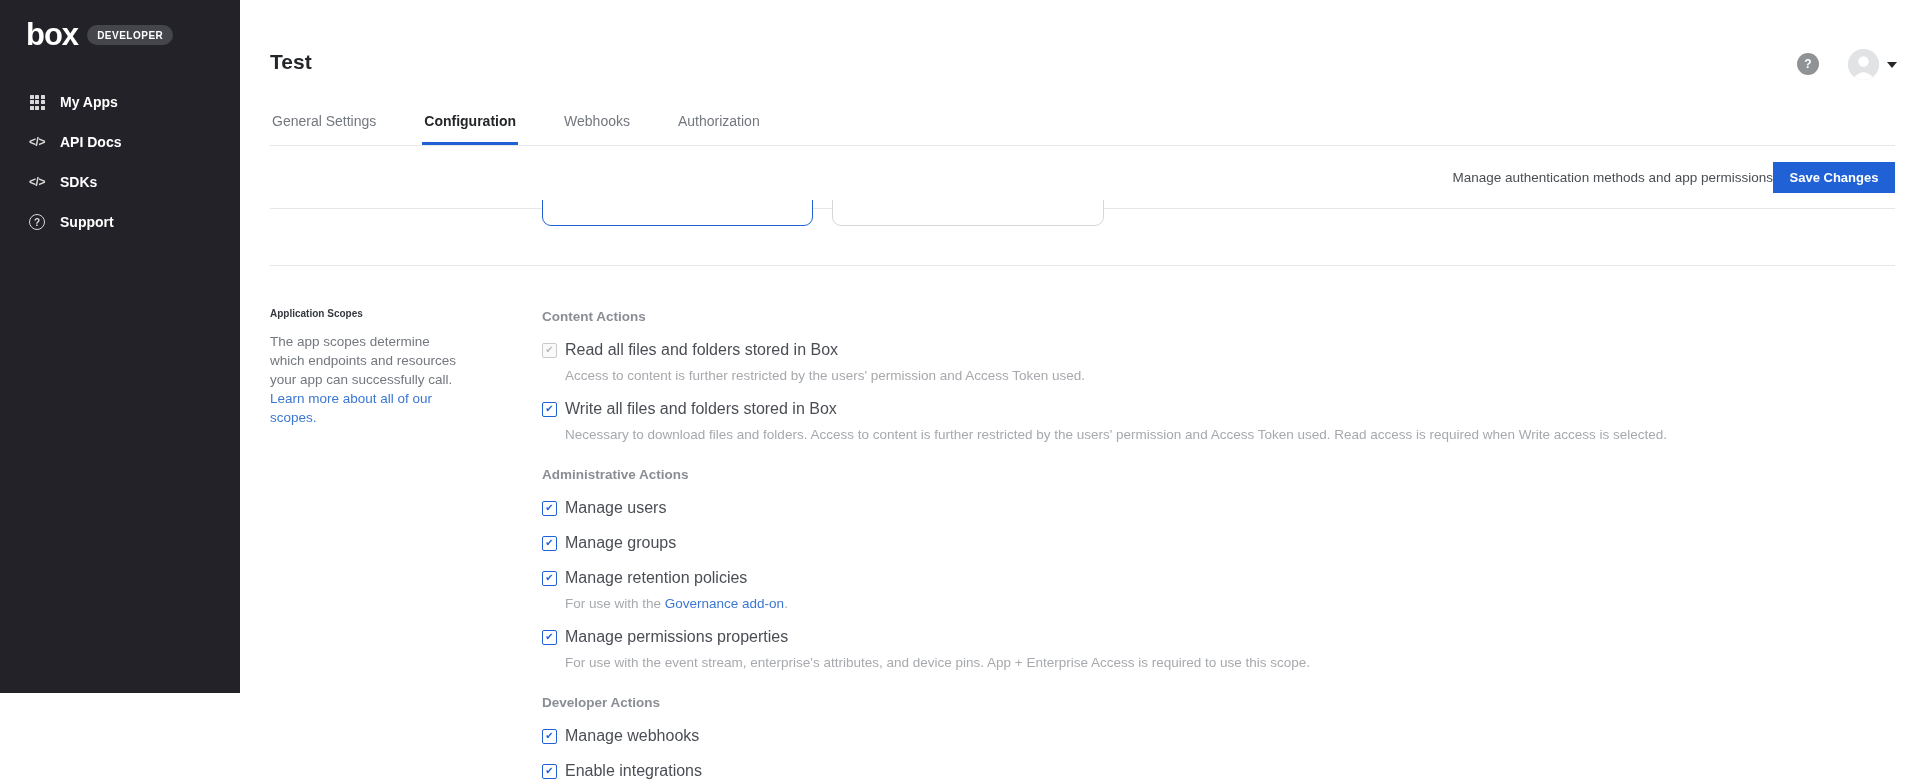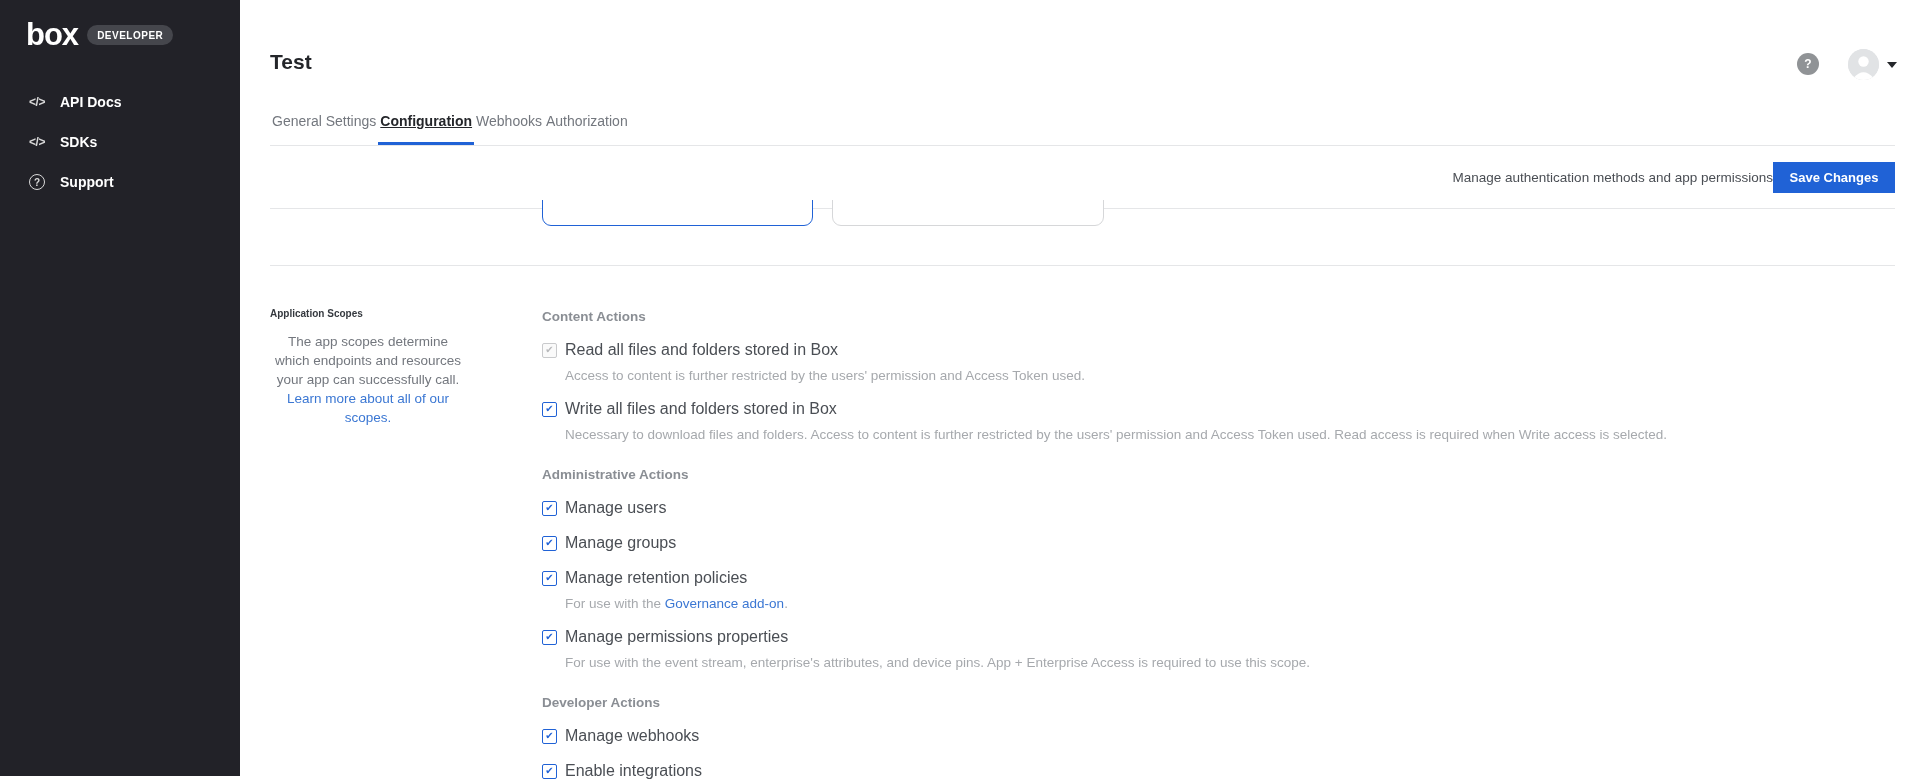--- a/index.html
+++ b/index.html
@@ -6,21 +6,21 @@
   html,body { width:1915px; height:779px; overflow:hidden; background:#fff;
               font-family:"Liberation Sans", sans-serif; }
   :root{
     --accent:#2062d6; --link:#3b77d3; --sidebar:#222228;
     --text-dark:#24262a; --text-body:#4a4e54; --text-muted:#73777e; --helper:#a6a9ad;
     --border:#e5e6e8;
   }
   .stage{ position:relative; width:1915px; height:779px; }
 
   
-  .sidebar{ position:absolute; left:0; top:0; width:240px; height:776px; background:var(--sidebar); }
+  .sidebar{ position:absolute; left:0; top:0; width:240px; height:693px; background:var(--sidebar); }
   .logo-row{ display:flex; align-items:center; padding:20px 0 0 26px; }
   .logo{ color:#fff; font-size:31px; font-weight:800; letter-spacing:-1px; line-height:30px; }
   .dev-badge{ margin-left:9px; background:#45464c; color:#fff; font-size:10px; font-weight:bold;
               letter-spacing:.5px; border-radius:11px; padding:5px 10px 4px;text-align:right; }
   .nav{ margin-top:32px; }
   .nav-item{ display:flex; align-items:center; height:40px; padding-left:27px; cursor:pointer; }
   .nav-icon{ width:20px; display:flex; justify-content:center; align-items:center; color:#d9d9d9; flex:none; }
   .icon-grid{ width:15px; height:15px; display:grid; grid-template-columns:repeat(3,4px);
               grid-template-rows:repeat(3,4px); gap:1.5px; }
   .icon-grid i{ background:#d9d9d9; border-radius:0.5px; }
@@ -34,45 +34,45 @@
   .page-title{ position:absolute; left:30px; top:26px; font-size:21px; font-weight:bold; color:var(--text-dark); }
   .help-btn{ position:absolute; left:1557px; top:29px; width:22px; height:22px; border-radius:50%;
              background:#909396; color:#fff; font-size:12px; font-weight:bold;
              display:flex; align-items:center; justify-content:center; cursor:pointer; }
   .avatar-wrap{ position:absolute; left:1608px; top:25px; display:flex; align-items:center; cursor:pointer; }
   .avatar{ width:31px; height:31px; border-radius:50%; background:#e1e3e5; overflow:hidden; }
   .caret{ width:0; height:0; border-left:5px solid transparent; border-right:5px solid transparent;
           border-top:6px solid #25272b; margin-left:8px; }
 
   
-  .tabs{ position:absolute; left:30px; right:20px; top:75px; height:47px; display:flex; 
+  .tabs{ position:absolute; left:30px; right:20px; top:75px; height:47px; display:flex; gap:44px;
          border-bottom:1px solid var(--border); }
   .tab{ font-size:14px; color:var(--text-muted); line-height:44px; cursor:pointer;
         border-bottom:3px solid transparent; padding:0 2px; }
-  .tab.active{ color:var(--text-dark); font-weight:bold; border-bottom-color:var(--accent);text-decoration:underline; }
+  .tab.active{ color:var(--text-dark); font-weight:bold; border-bottom-color:var(--accent); }
 
   
   .toolbar{ position:absolute; left:30px; right:20px; top:122px; height:63px; background:#fff; z-index:2;
             border-bottom:1px solid var(--border); display:flex; align-items:center; justify-content:flex-end; }
   .toolbar-desc{ font-size:13.5px; color:var(--text-body); }
   .save-btn{ width:122px; height:31px; background:var(--accent); color:#fff; border:none; border-radius:0;
              font-size:13px; font-weight:bold; font-family:inherit; cursor:pointer; }
 
   
   .cards-clip{ position:absolute; left:0; right:0; top:176px; height:27px; overflow:hidden; z-index:3; }
   .auth-card{ position:absolute; top:-34px; height:60px; background:#fff; border-radius:9px; }
   .auth-card.selected{ left:302px; width:271px; border:1.5px solid var(--accent); }
   .auth-card.plain{ left:592px; width:272px; border:1px solid #d6d7d9; }
 
   .divider{ position:absolute; left:30px; right:20px; top:241px; border-top:1px solid var(--border); }
 
   
   .scopes-left{ position:absolute; left:30px; top:284px; width:196px; }
   .scopes-heading{ font-size:10px; font-weight:bold; color:#35393f; }
-  .scopes-desc{ margin-top:13px; font-size:13.5px; line-height:19px; color:var(--text-muted);text-align:center; }
+  .scopes-desc{ margin-top:13px; font-size:13.5px; line-height:19px; color:var(--text-muted); }
   .scopes-desc a, .inline-link{ color:var(--link); text-decoration:none; cursor:pointer; }
 
   .scopes-right{ position:absolute; left:302px; top:285px; width:1380px; }
   .section-heading{ font-size:13.5px; font-weight:bold; color:#8a8e94; margin-top:25px; }
   .section-heading:first-child{ margin-top:0; }
   .chk-row{ display:flex; align-items:center; margin-top:17px; cursor:pointer; }
   .chk{ width:15px; height:15px; border:1px solid var(--accent); border-radius:2px; background:#fff;
         display:flex; align-items:center; justify-content:center; flex:none; position:relative; }
   .chk::after{ content:"✔"; font-size:10px; color:var(--accent); line-height:1; }
   .chk.disabled{ border-color:#c9cacc; background:#fafafa; }
@@ -86,20 +86,36 @@
 <div class="stage">
 
   <div class="sidebar">
     <div class="logo-row">
       <span class="logo">box</span>
       <span class="dev-badge">DEVELOPER</span>
     </div>
     <div class="nav" id="nav">
         <div class="nav-item">
           <span class="nav-icon">
+            <span class="icon-grid">
+              <i></i>
+              <i></i>
+              <i></i>
+              <i></i>
+              <i></i>
+              <i></i>
+              <i></i>
+              <i></i>
+              <i></i>
+            </span>
+          </span>
+          <span class="nav-label">My Apps</span>
+        </div>
+        <div class="nav-item">
+          <span class="nav-icon">
             <span class="icon-code">&lt;/&gt;</span>
           </span>
           <span class="nav-label">API Docs</span>
         </div>
         <div class="nav-item">
           <span class="nav-icon">
             <span class="icon-code">&lt;/&gt;</span>
           </span>
           <span class="nav-label">SDKs</span>
         </div>

